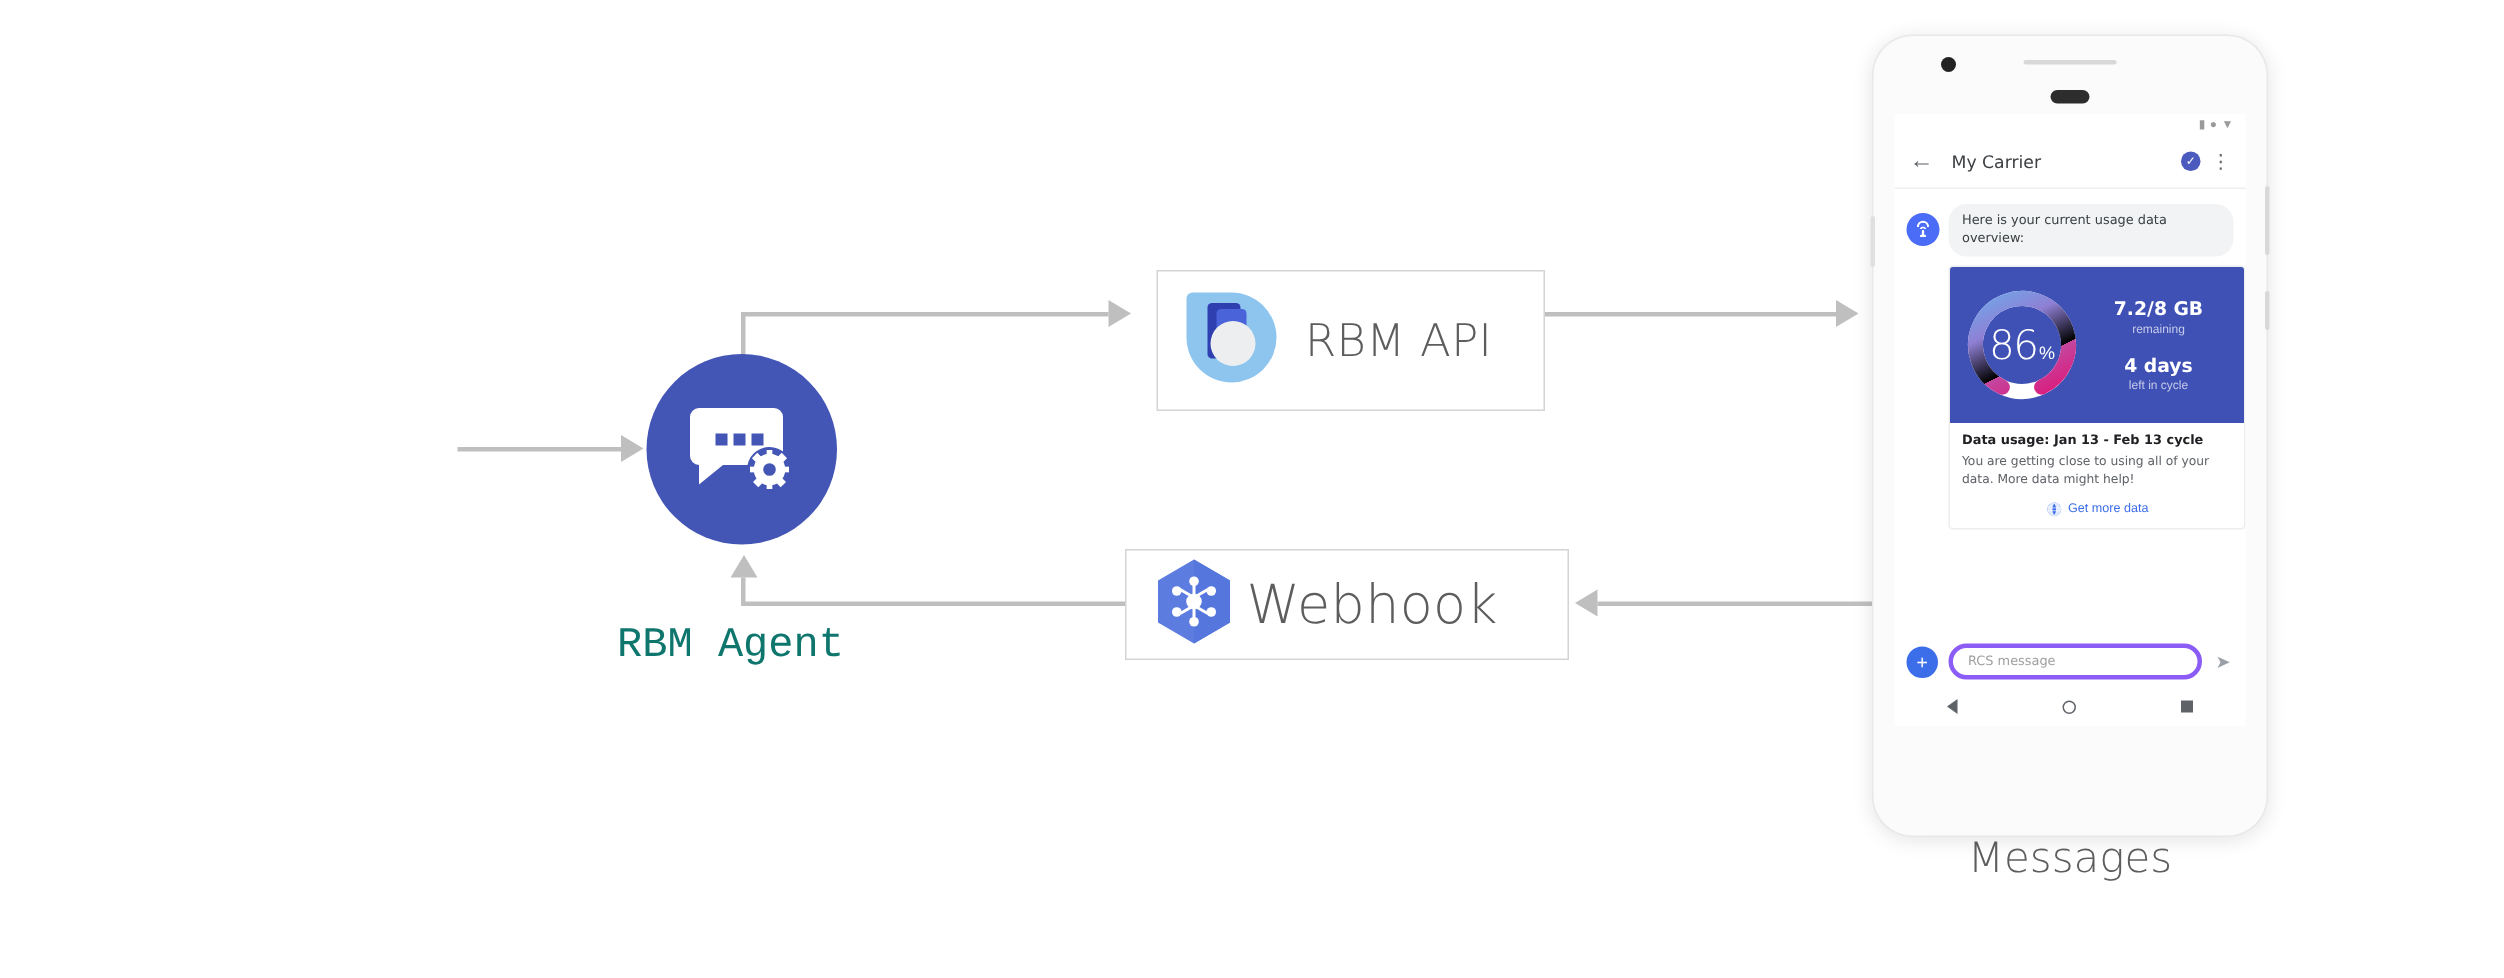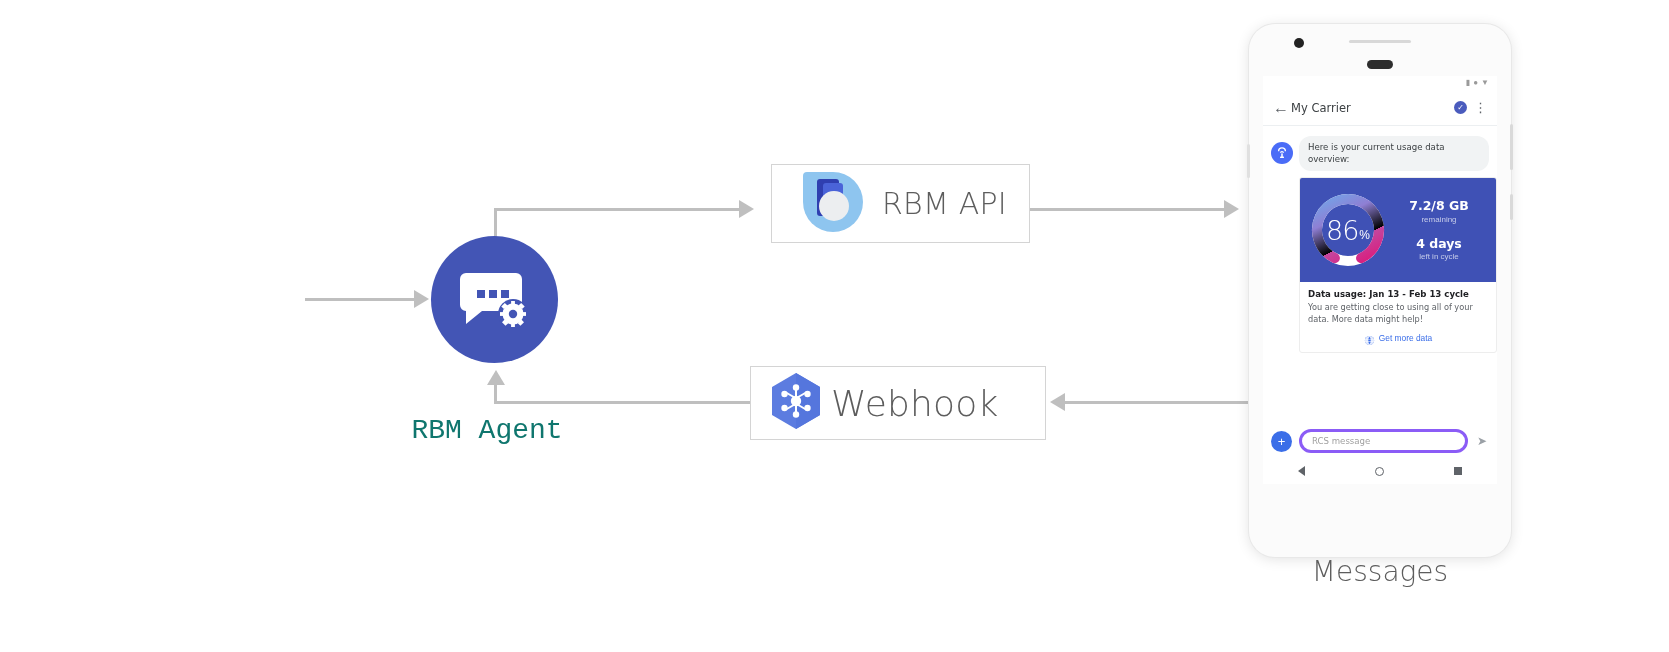--- a/index.html
+++ b/index.html
@@ -24,21 +24,21 @@
     font-family: "DejaVu Sans", "Liberation Sans", sans-serif;
     color: #5d5d5d;
     font-weight: 300;
     letter-spacing: .2px;
     white-space: nowrap;
   }
 
   #external-trigger { left:47px; top:256px; width:258px; height:86px; justify-content:center; }
   #external-trigger .label { font-size: 29px; }
 
-  #rbm-api-box { left:771px; top:164px; width:259px; height:79px; padding-left:28px; }
+  #rbm-api-box { left:771px; top:180px; width:259px; height:94px; padding-left:16px; }
   #rbm-api-box .label { font-size: 30px; margin-left: 16px; }
 
   #webhook-box { left:750px; top:366px; width:296px; height:74px; padding-left:14px; }
   #webhook-box .label { font-size: 36px; margin-left: 4px; }
 
   
   #rbm-agent-circle {
     position:absolute; left:431px; top:236px; width:127px; height:127px;
     border-radius:50%; background:#4355b5;
     display:flex; align-items:center; justify-content:center;
@@ -82,21 +82,21 @@
 
   
   #statusbar { height:14px; display:flex; align-items:center; justify-content:flex-end;
                padding-right:8px; gap:3px; }
   .sb-ico { font-size:8px; color:#9a9a9a; line-height:1; }
 
   
   #appbar { height:36px; display:flex; align-items:center; padding:0 10px;
             border-bottom:1px solid #eceff1; background:#fff; }
   #appbar .back { font-size:16px; color:#5f6368; width:18px; }
-  #appbar .title { font-size:11.5px; color:#3c4043; flex:1; 
+  #appbar .title { font-size:11.5px; color:#3c4043; flex:1; margin-left:10px;
                    font-family:"DejaVu Sans","Liberation Sans",sans-serif;}
   #appbar .verified { width:13px; height:13px; border-radius:50%;
                       background:#4a5bbd; color:#fff; font-size:8px;
                       display:flex; align-items:center; justify-content:center; }
   #appbar .kebab { font-size:13px; color:#5f6368; margin-left:7px; letter-spacing:0; }
 
   
   #thread { padding:10px 8px 0 8px; }
   #msg-row { display:flex; align-items:flex-start; gap:6px; }
   #agent-avatar { width:22px; height:22px; border-radius:50%; background:#4a6cf7;

